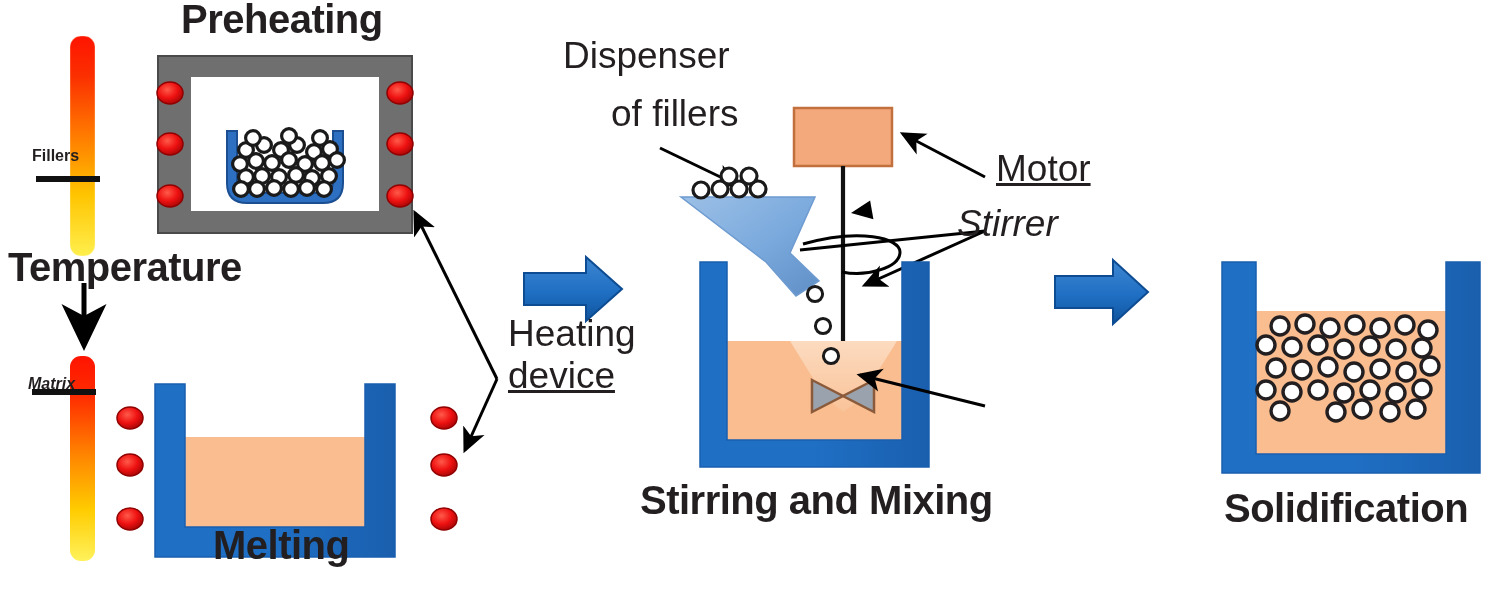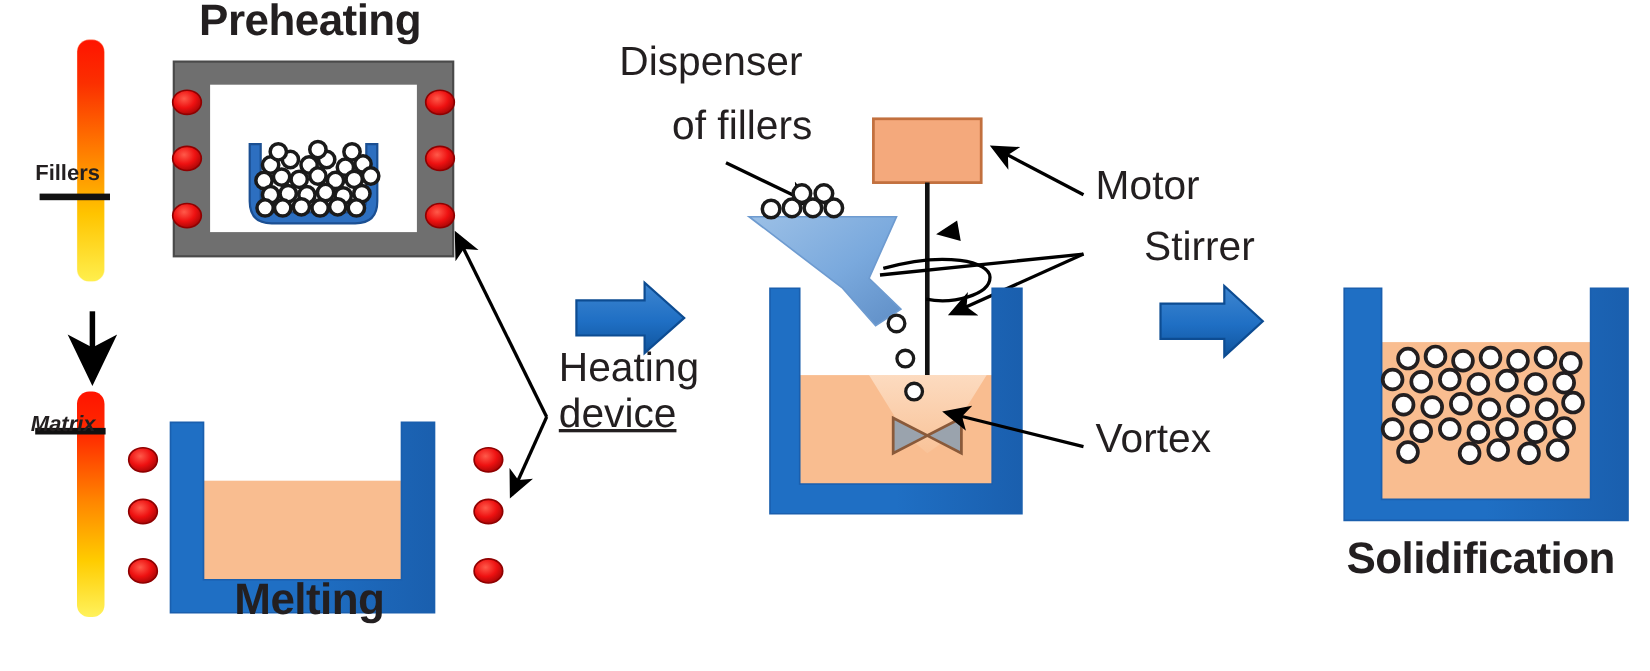--- a/index.html
+++ b/index.html
@@ -13,21 +13,21 @@
   svg.layer{position:absolute;left:0;top:0;width:1500px;height:610px;}
   .lbl{
     position:absolute;
     color:#231f20;
     font-family:"Liberation Sans", sans-serif;
     white-space:pre;
     line-height:1.05;
   }
   .lbl-big{font-size:40px;font-weight:700;letter-spacing:-0.5px;}
   .lbl-mid{font-size:37px;font-weight:400;}
-  .lbl-small{font-size:20px;font-weight:700;}
+  .lbl-small{font-size:16px;font-weight:700;}
   .two-line{line-height:1.12;}
 </style>
 </head>
 <body>
 
 <div id="stage">
 
   <svg class="layer" viewBox="0 0 1500 610">
     <defs>
       <linearGradient id="tempgrad" x1="0" y1="0" x2="0" y2="1">
@@ -279,33 +279,34 @@
       <circle cx="1362" cy="409" r="9"></circle>
         <circle cx="1390" cy="412" r="9"></circle>
       <circle cx="1416" cy="409" r="9"></circle>
     </g>
   </svg>
 
   <div class="lbl lbl-big" style="left:181px;top:-2px;">Preheating</div>
 
   <div class="lbl lbl-small" style="left:32px;top:148px;">Fillers</div>
 
+  <div class="lbl lbl-big" style="left:8px;top:246px;">Temperature</div>
 
   <div class="lbl lbl-small" style="left:28px;top:376px;font-style:italic;">Matrix</div>
 
   <div class="lbl lbl-big" style="left:213px;top:524px;">Melting</div>
 
   <div class="lbl lbl-mid two-line" style="left:508px;top:313px;">Heating</div>
   <div class="lbl lbl-mid two-line" style="left:508px;top:355px;text-decoration:underline;">device</div>
 
   <div class="lbl lbl-mid two-line" style="left:563px;top:35px;">Dispenser</div>
   <div class="lbl lbl-mid two-line" style="left:563px;top:93px;margin-left:48px;">of fillers</div>
 
-  <div class="lbl lbl-mid" style="left:996px;top:150px;">Motor</div>
-
-  <div class="lbl lbl-mid" style="left:1040px;top:205px;">Stirrer</div>
-
-  <div class="lbl lbl-mid" style="left:996px;top:380px;">Vortex</div>
-
+  <div class="lbl lbl-mid" style="left:996px;top:150px;text-decoration:underline;">Motor</div>
+
+  <div class="lbl lbl-mid" style="left:957px;top:205px;font-style:italic;">Stirrer</div>
+
+
+  <div class="lbl lbl-big" style="left:640px;top:479px;">Stirring and Mixing</div>
 
   <div class="lbl lbl-big" style="left:1224px;top:487px;">Solidification</div>
 
 </div>
 
 </body></html>

